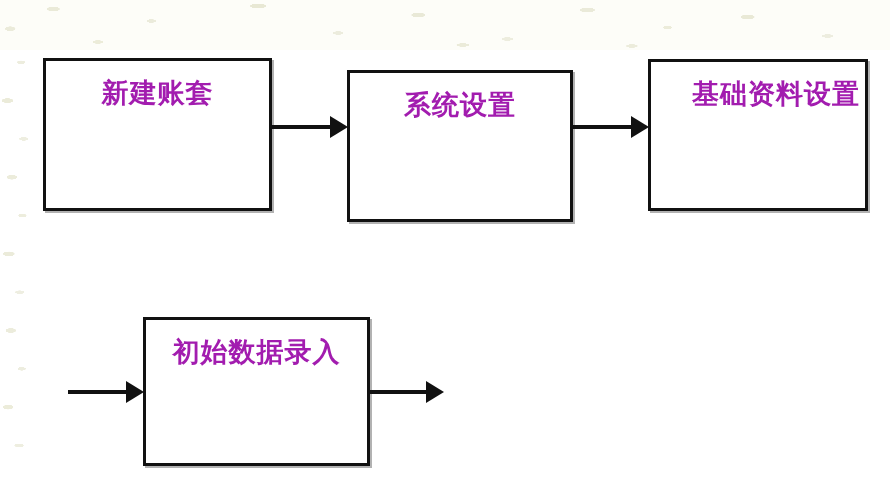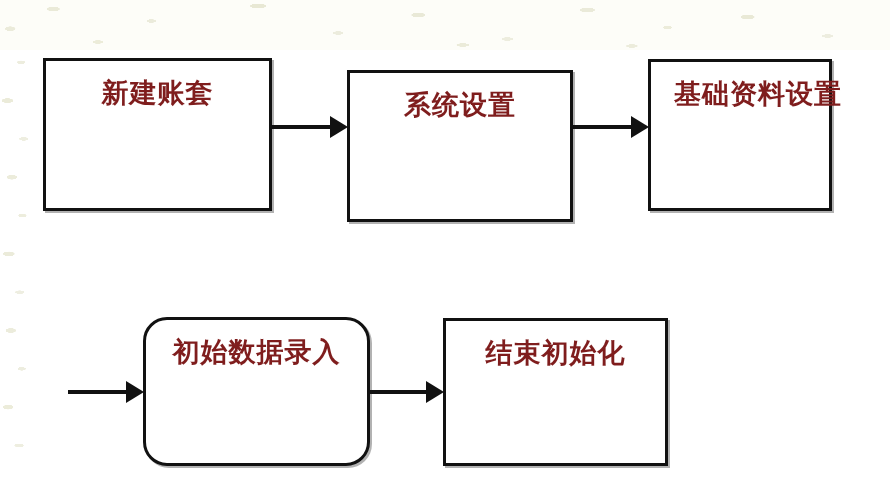--- a/index.html
+++ b/index.html
@@ -79,21 +79,21 @@
     justify-content: center;
   }
   .node-label {
     display: block;
     margin-top: 18px;
     font-family: "DejaVu Sans", sans-serif;
     font-weight: bold;
     font-size: 27px;
     line-height: 1.05;
     letter-spacing: 1px;
-    color: #7f1d1d;
+    color: #a21caf;
     white-space: nowrap;
   }
 
   
   .arrow {
     position: absolute;
     height: 20px;
     display: flex;
     align-items: center;
     pointer-events: none;
@@ -131,35 +131,32 @@
 
   <div class="node" style="left:347px; top:70px; width:226px; height:152px;">
     <span class="node-label">系统设置</span>
   </div>
 
   <div class="arrow" style="left:573px; top:117px; width:76px;">
     <span class="shaft"></span>
     <span class="head"></span>
   </div>
 
-  <div class="node" style="left:648px; top:59px; width:184px; height:152px;padding-left:36px;">
+  <div class="node" style="left:648px; top:59px; width:220px; height:152px;padding-left:36px;">
     <span class="node-label">基础资料设置</span>
   </div>
 
   <div class="arrow" style="left:68px; top:382px; width:76px;">
     <span class="shaft"></span>
     <span class="head"></span>
   </div>
 
-  <div class="node" style="left:143px; top:317px; width:227px; height:149px;border-radius:24px;">
+  <div class="node" style="left:143px; top:317px; width:227px; height:149px;">
     <span class="node-label">初始数据录入</span>
   </div>
 
   <div class="arrow" style="left:370px; top:382px; width:74px;">
     <span class="shaft"></span>
     <span class="head"></span>
   </div>
 
-  <div class="node" style="left:443px; top:318px; width:225px; height:148px;">
-    <span class="node-label">结束初始化</span>
-  </div>
 
 </div>
 
 </body></html>

